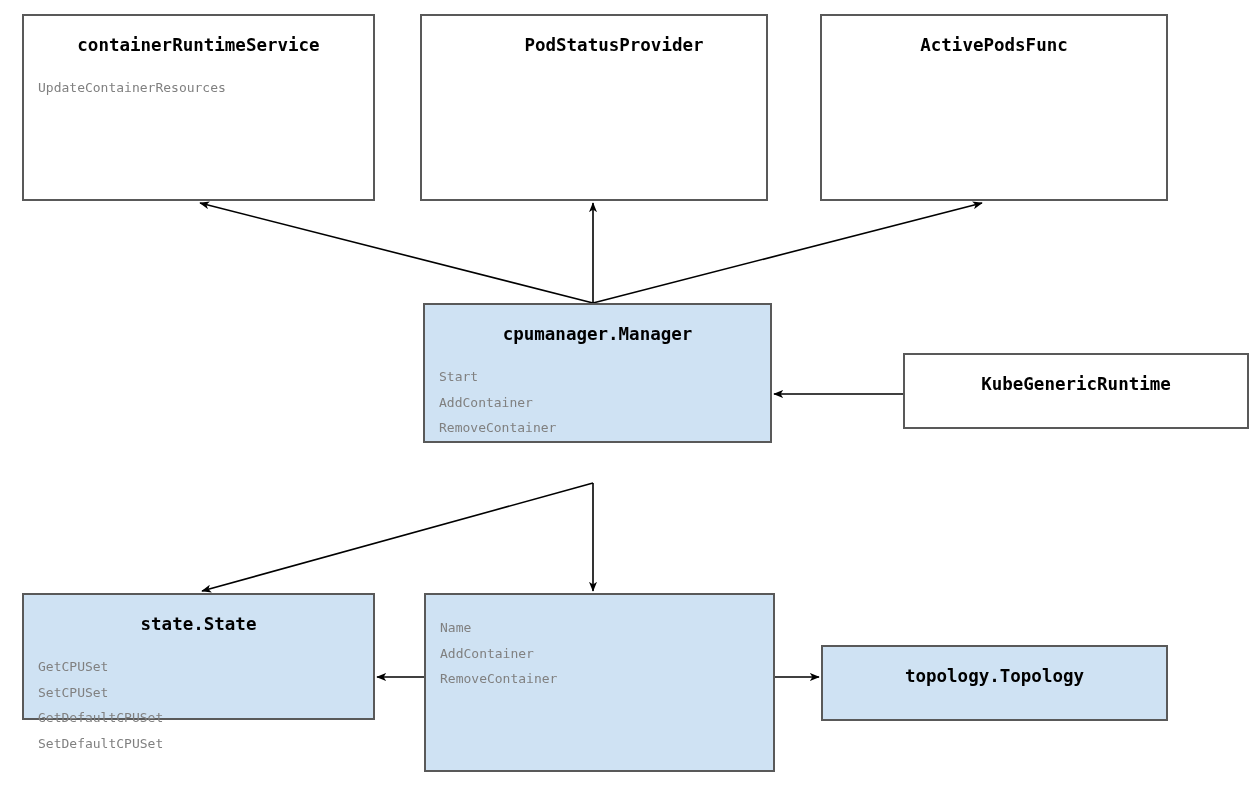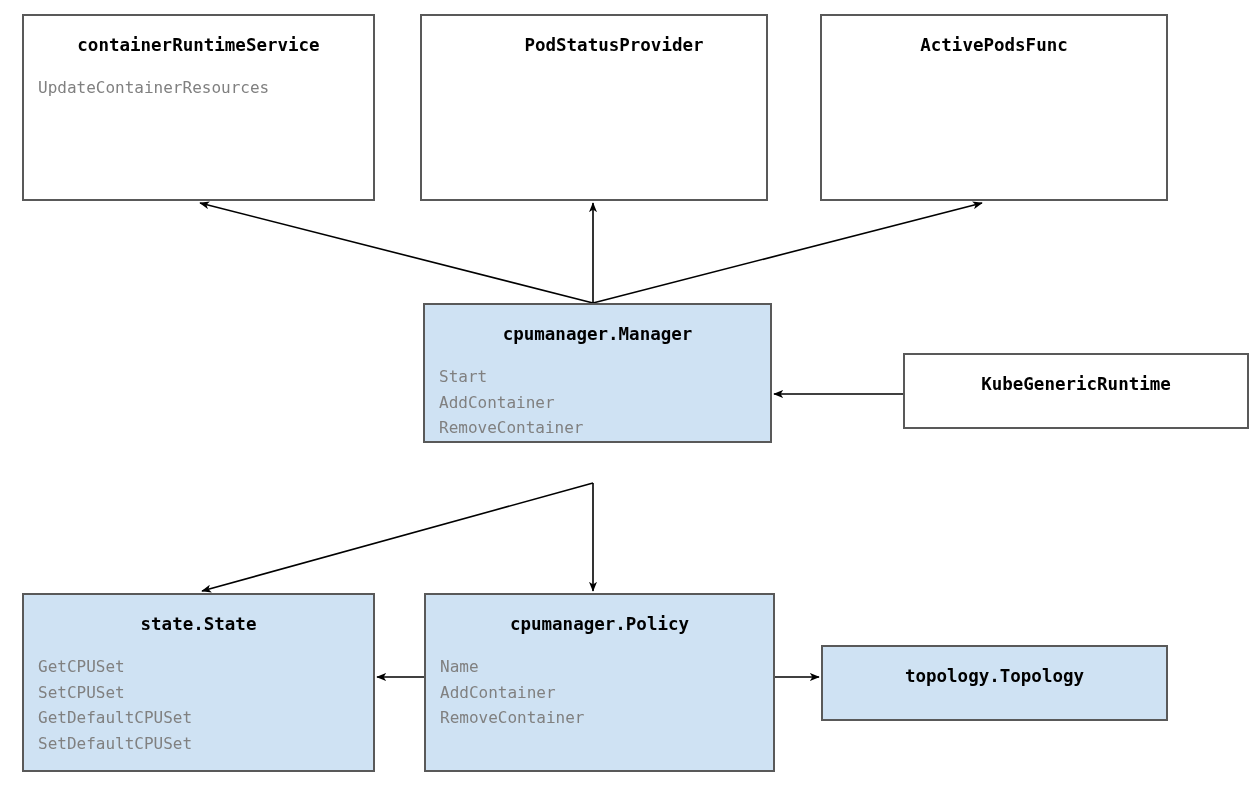--- a/index.html
+++ b/index.html
@@ -41,21 +41,21 @@
     color: #000000;
     letter-spacing: 0px;
     margin-top: 20px;
     line-height: 1.1;
     white-space: nowrap;
   }
   .node-members {
     margin-top: 20px;
     padding-left: 14px;
     color: #808080;
-    font-size: 16px;
+    font-size: 13px;
     line-height: 25.5px;
     white-space: nowrap;
   }
   .member {
     display: block;
   }
 </style>
 </head>
 <body>
 
@@ -96,31 +96,30 @@
         <div class="node-title">cpumanager.Manager</div>
         <div class="node-members">
           <span class="member">Start</span>
           <span class="member">AddContainer</span>
           <span class="member">RemoveContainer</span>
         </div>
       </div>
       <div class="node" style="left: 903px; top: 353px; width: 346px; height: 76px;">
         <div class="node-title">KubeGenericRuntime</div>
       </div>
-      <div class="node blue" style="left: 22px; top: 593px; width: 353px; height: 179px;">
+      <div class="node blue" style="left: 22px; top: 593px; width: 353px; height: 127px;">
         <div class="node-title">state.State</div>
         <div class="node-members">
           <span class="member">GetCPUSet</span>
           <span class="member">SetCPUSet</span>
           <span class="member">GetDefaultCPUSet</span>
           <span class="member">SetDefaultCPUSet</span>
         </div>
       </div>
       <div class="node blue" style="left: 424px; top: 593px; width: 351px; height: 179px;">
-        <div class="node-title">cpumanager.Policy</div>
         <div class="node-members">
           <span class="member">Name</span>
           <span class="member">AddContainer</span>
           <span class="member">RemoveContainer</span>
         </div>
       </div>
       <div class="node blue" style="left: 821px; top: 645px; width: 347px; height: 76px;">
         <div class="node-title">topology.Topology</div>
       </div>
     </div>

